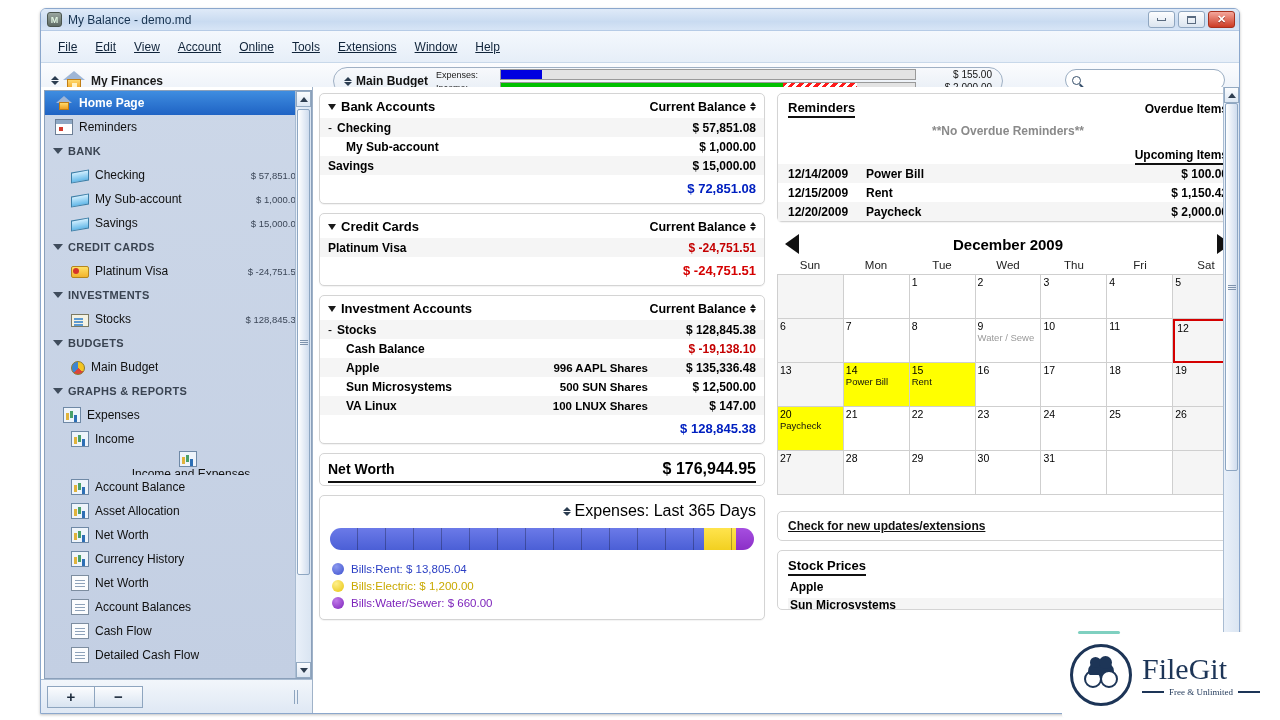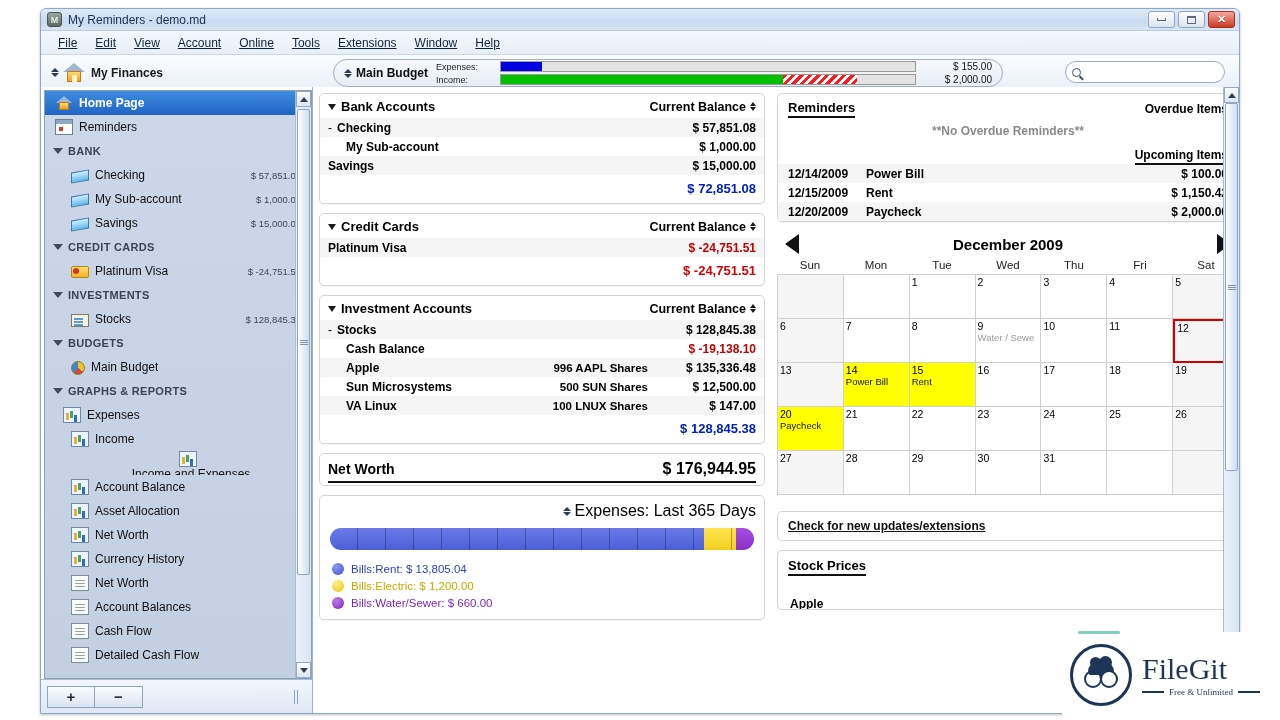--- a/index.html
+++ b/index.html
@@ -47,21 +47,21 @@
     background:linear-gradient(#fdfdfe,#dbe5f0);
     display:flex;align-items:center;justify-content:center;
   }
   .wc.close { background:linear-gradient(#f4a79c,#cc3a23); border-color:#a7301d; }
   .wc-min { width:9px;height:3px;border:1px solid #5a6b80;border-top:none;background:transparent;}
   .wc-max { width:9px;height:8px;border:1px solid #5a6b80;border-top-width:2px;background:transparent;}
   .wc-x { color:#fff; font:bold 11px "Liberation Sans",sans-serif; line-height:1; text-shadow:0 1px 0 #8a1f10;}
 
   
   #menubar {
-    height:24px; display:flex; align-items:center; gap:0px;
+    height:32px; display:flex; align-items:center; gap:0px;
     background:linear-gradient(#f4f8fd,#e6eef8);
     border-bottom:1px solid #c8d8ea;
     padding-left:8px;
   }
   .menu-item { padding:2px 9px; font-size:12px; color:#10243a; cursor:default; }
   .menu-item u { text-decoration:underline; }
 
   
   #toolbar {
     height:36px; position:relative; display:flex; align-items:center;
@@ -310,21 +310,21 @@
   .cal-cell.shade{ background:#f5f5f5; }
   .cal-cell.ev{ background:#ffff00; }
   .cal-cell.today{ border:2px solid #d40000; }
   .cal-cell .evt{ font-size:9.5px;color:#111;line-height:11px;white-space:nowrap; }
   .cal-cell .evt.grey{ color:#9a9a9a; }
 
   .link-card{ border:1px solid #d4d4d4;border-radius:5px;background:#fff;padding:7px 10px;margin-bottom:9px; }
   .link-card a{ color:#111;font-weight:bold;font-size:12px;text-decoration:underline; }
 
   .stock-card{ border:1px solid #d4d4d4;border-radius:5px;background:#fff;padding:7px 10px 2px 10px;position:relative;overflow:hidden;height:60px; }
-  .stk-title{ font-weight:bold;font-size:13px;border-bottom:2px solid #111;display:inline-block;padding-bottom:1px;margin-bottom:21px; }
+  .stk-title{ font-weight:bold;font-size:13px;border-bottom:2px solid #111;display:inline-block;padding-bottom:1px;margin-bottom:4px; }
   .stk-row{ height:18px;font-size:12px;font-weight:bold;padding-left:2px; }
   .stk-row.alt{ background:#f5f5f5; }
 
   
   #right-scroll{
     position:absolute;right:0;top:0;bottom:0;width:16px;
   }
   
   #watermark{
     position:absolute;right:8px;bottom:2px;width:210px;height:86px;
@@ -353,21 +353,21 @@
   .wm-top{ position:absolute;top:-1px;left:16px;width:42px;height:3px;background:#7fd0c0;border-radius:2px; }
 </style>
 </head>
 <body>
 
 <div id="desktop">
   <div id="window">
 
     <div id="titlebar">
       <div class="app-ico"></div>
-      <div id="title-text">My Reminders - demo.md</div>
+      <div id="title-text">My Balance - demo.md</div>
       <div id="wincontrols">
         <div class="wc">
             <div class="wc-min"></div>
           </div>
         <div class="wc">
             <div class="wc-max"></div>
           </div>
         <div class="wc close">
             <span class="wc-x">✕</span>
           </div>

